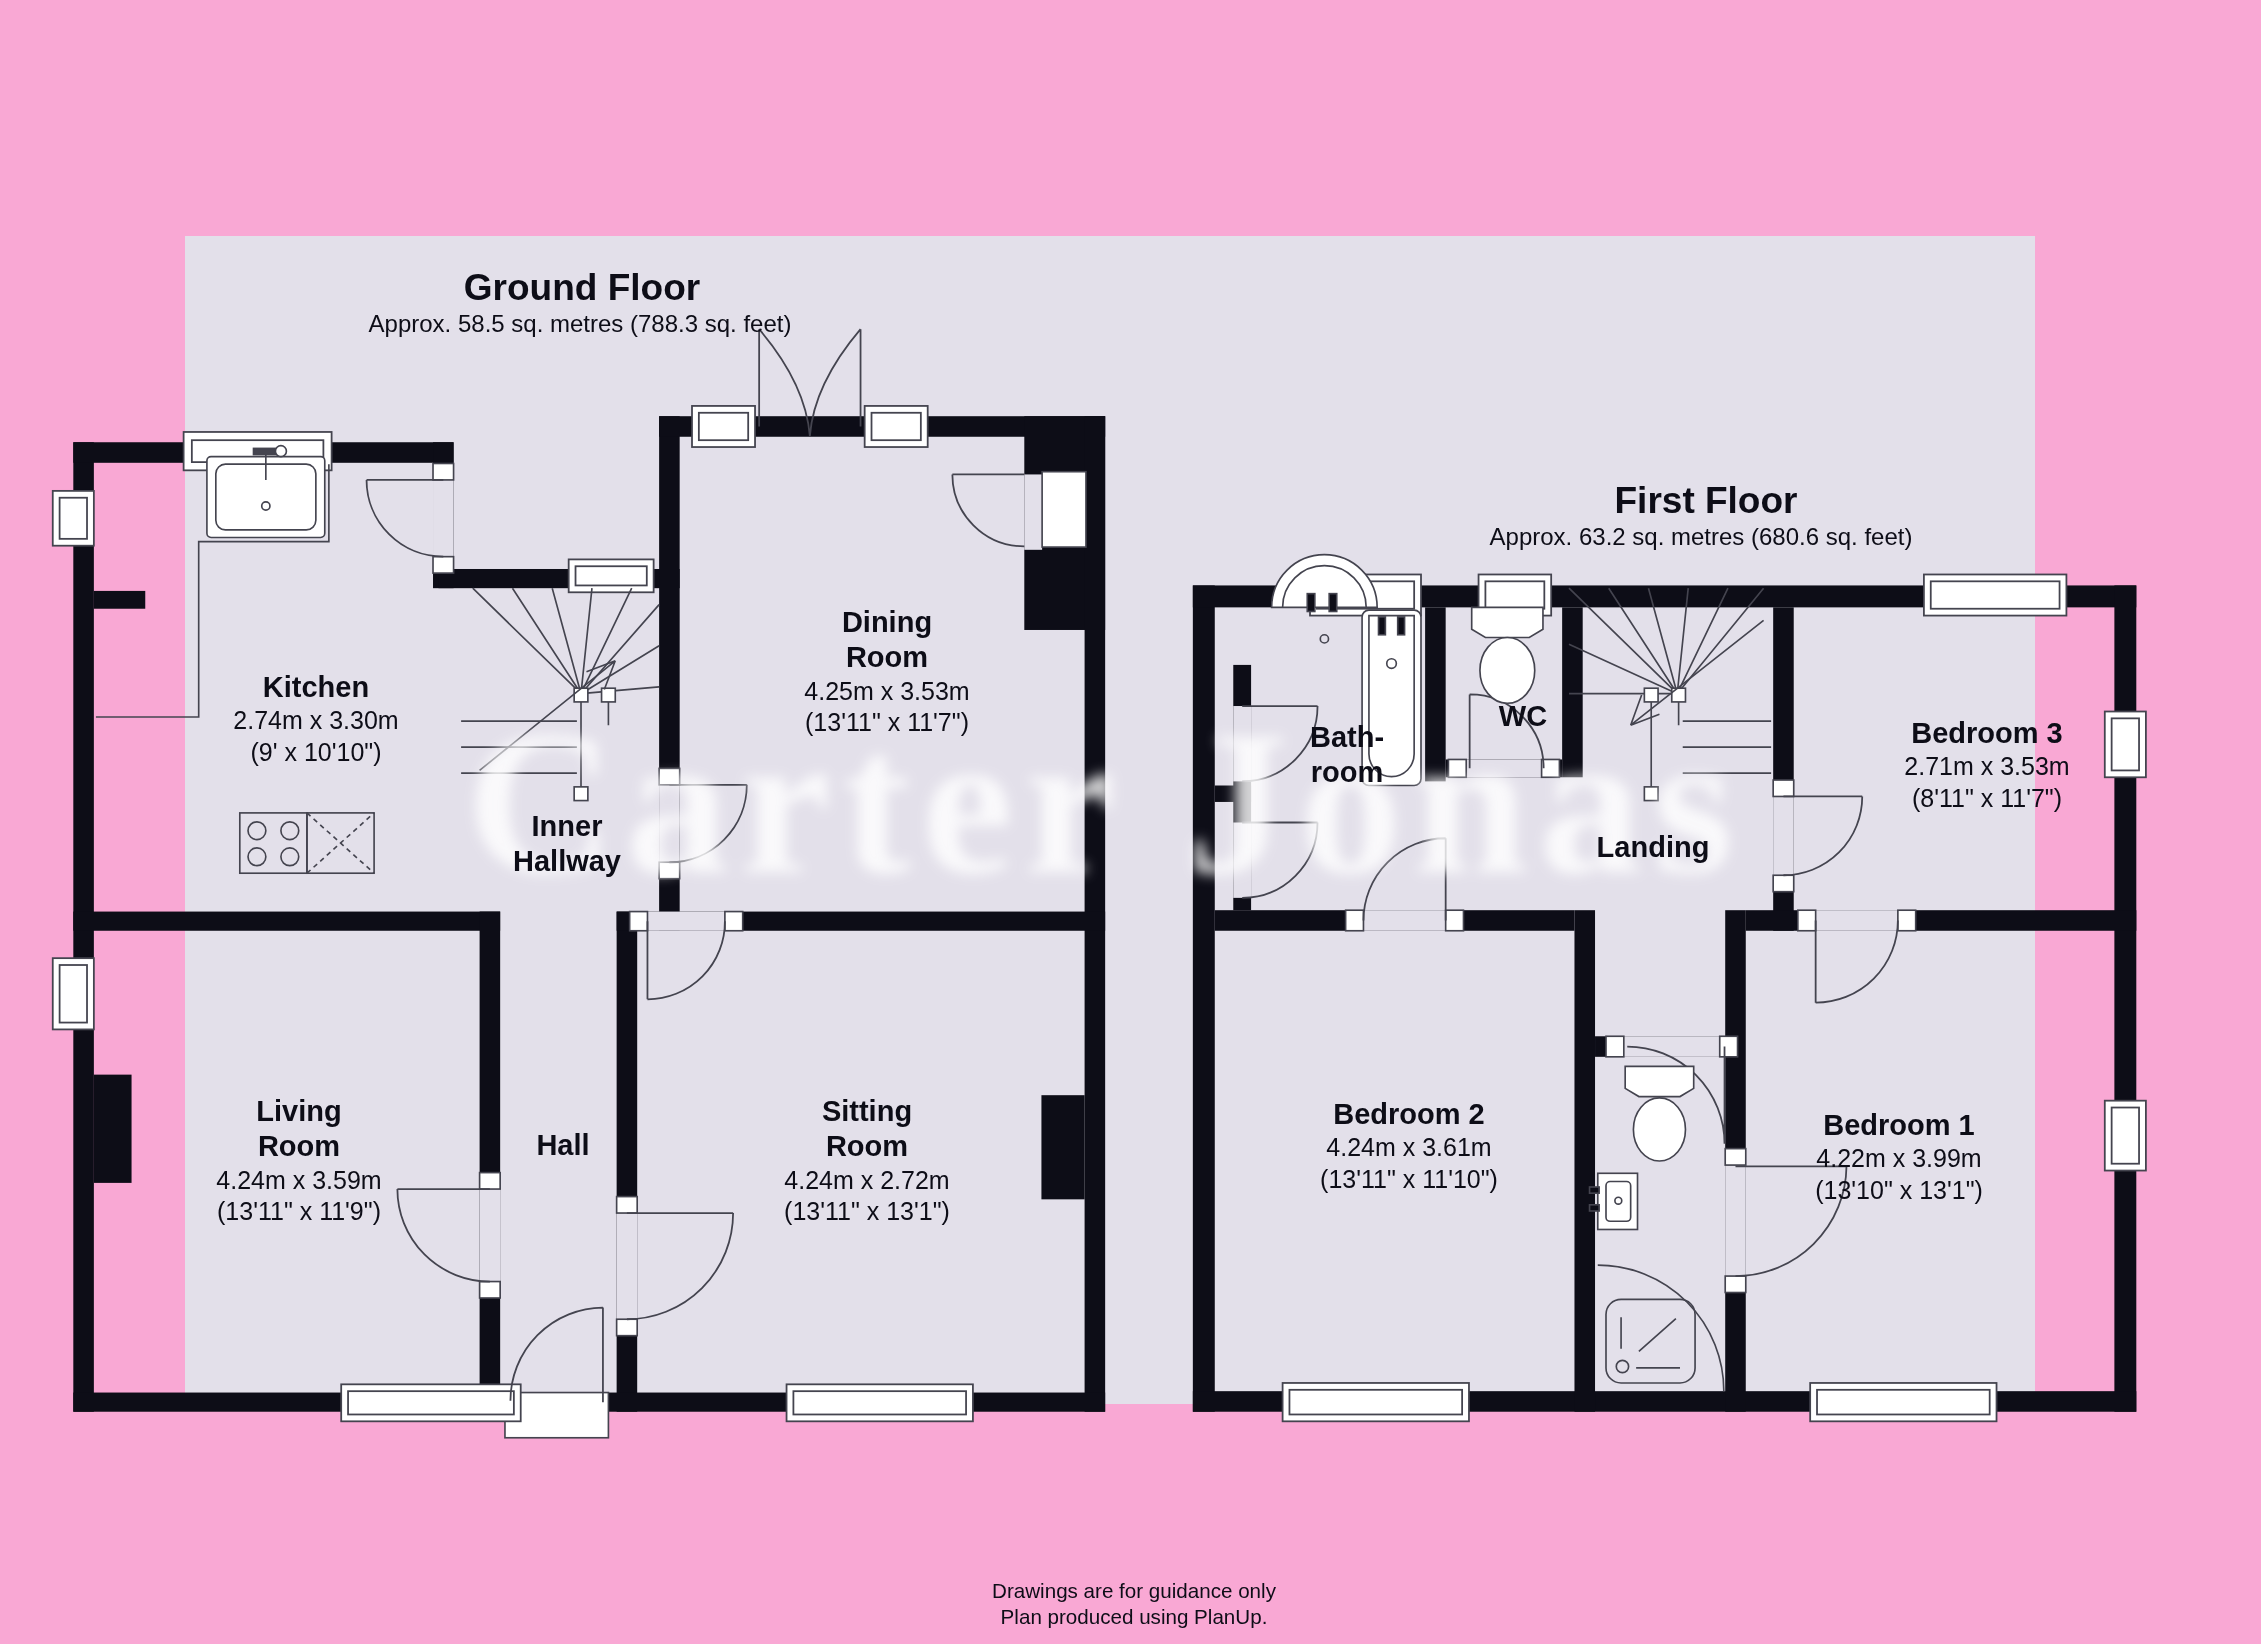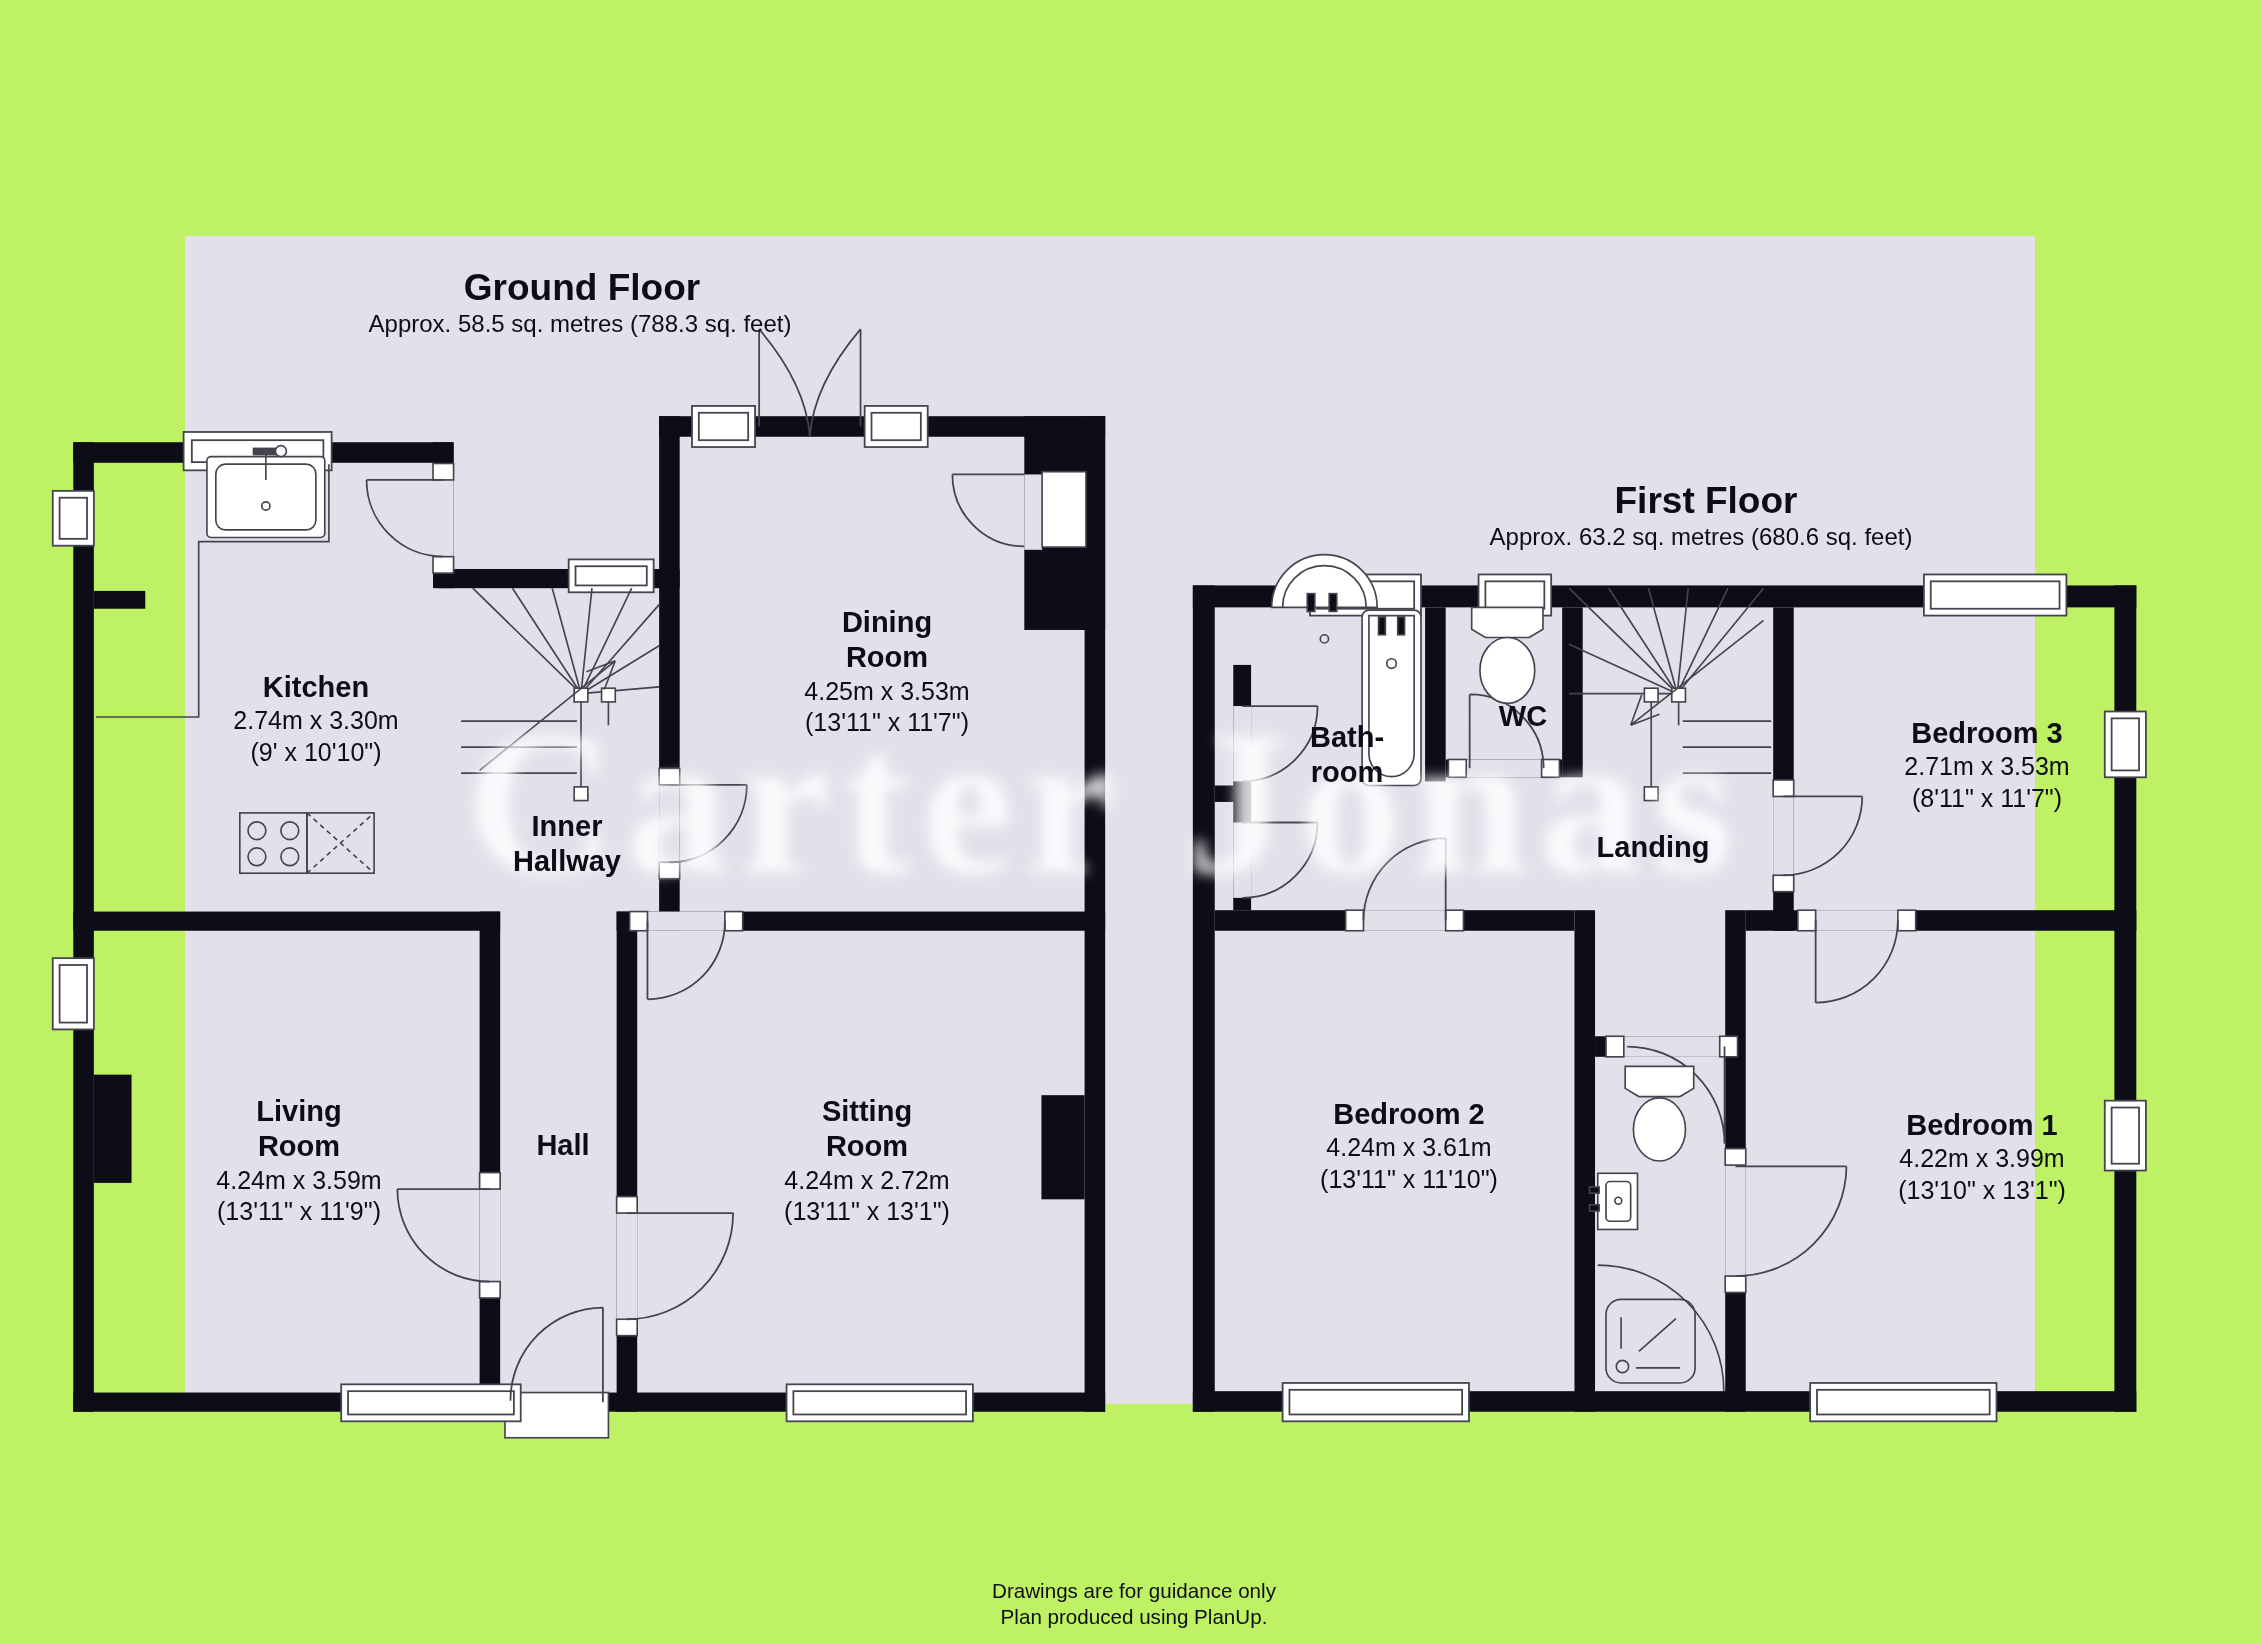--- a/index.html
+++ b/index.html
@@ -1,16 +1,16 @@
 <!DOCTYPE html>
 <html style="font-size:11px"><head>
 <meta charset="utf-8">
 <style>
   html,body{margin:0;padding:0;background:#ffffff;}
-  .canvas{position:relative;width:2261px;height:1645px;background:#bef264;overflow:hidden;
+  .canvas{position:relative;width:2261px;height:1645px;background:#f9a8d4;overflow:hidden;
           font-family:"Liberation Sans",sans-serif;color:#0d0d17;}
   .highlight{position:absolute;left:185px;top:236px;width:1850px;height:1168px;background:#e3e0ea;z-index:1;}
   .plan-svg{position:absolute;left:0;top:0;z-index:2;}
   .watermark{position:absolute;left:1105px;top:803px;transform:translate(-50%,-50%);
              font-family:"Liberation Serif",serif;font-weight:bold;font-size:206px;letter-spacing:11px;
              color:#ffffff;opacity:0.82;filter:blur(6.2px);white-space:nowrap;z-index:3;}
   .label{position:absolute;transform:translate(-50%,-50%);text-align:center;z-index:4;white-space:nowrap;}
   .floor-title{font-size:37px;font-weight:bold;line-height:1.1;}
   .floor-sub{font-size:24px;line-height:1.1;}
   .room-name{font-size:29px;font-weight:bold;line-height:1.22;display:block;}
@@ -297,21 +297,21 @@
   <div class="label" style="left:1987px;top:765px;">
     <span class="room-name">Bedroom 3</span>
     <span class="room-dims">2.71m x 3.53m</span>
     <span class="room-dims">(8'11" x 11'7")</span>
   </div>
   <div class="label" style="left:1409px;top:1146px;">
     <span class="room-name">Bedroom 2</span>
     <span class="room-dims">4.24m x 3.61m</span>
     <span class="room-dims">(13'11" x 11'10")</span>
   </div>
-  <div class="label" style="left:1982px;top:1157px;">
+  <div class="label" style="left:1899px;top:1157px;">
     <span class="room-name">Bedroom 1</span>
     <span class="room-dims">4.22m x 3.99m</span>
     <span class="room-dims">(13'10" x 13'1")</span>
   </div>
 
   <div class="label footer-note" style="left:1134px;top:1591px;">Drawings are for guidance only</div>
   <div class="label footer-note" style="left:1134px;top:1617px;">Plan produced using PlanUp.</div>
 
 </div>
 

